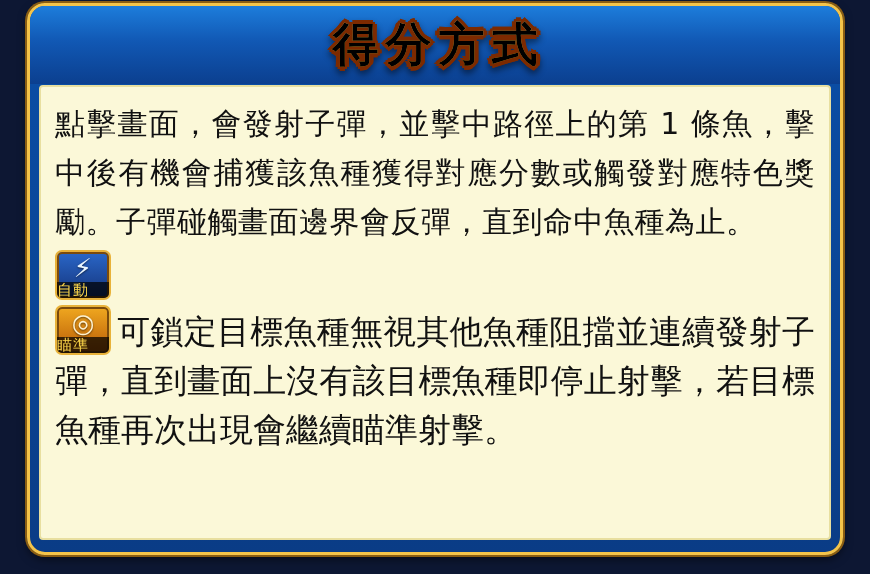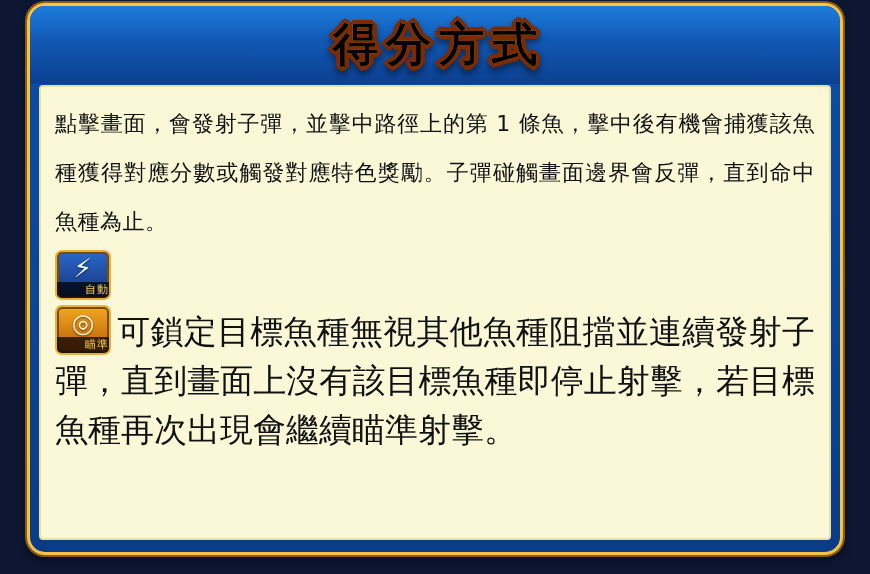--- a/index.html
+++ b/index.html
@@ -74,21 +74,21 @@
     height: 455px;
     background: #fbf8d8;
     border: 2px solid #e8dfa0;
     border-radius: 4px;
     box-sizing: border-box;
     padding: 12px 14px 10px 14px;
   }
 
   .para {
     font-family: "DejaVu Sans", "Liberation Sans", sans-serif;
-    font-size: 22px;
+    font-size: 30px;
     line-height: 49px;
     color: #111111;
     letter-spacing: 0.5px;
     text-align: justify;
     margin: 0 0 2px 0;
   }
 
   
   .skill-icon {
     display: inline-block;
@@ -124,23 +124,23 @@
     color: #fff3d0;
   }
   .skill-icon .tag {
     position: absolute;
     left: 0;
     right: 0;
     bottom: 0;
     height: 16px;
     background: rgba(0,0,0,0.72);
     color: #ffd84a;
-    font-size: 11px;
+    font-size: 15px;
     line-height: 16px;
-    text-align: right;
+    text-align: left;
     letter-spacing: 1px;
   }
 
   .icon-para {
     font-family: "DejaVu Sans", "Liberation Sans", sans-serif;
     font-size: 33px;
     line-height: 49px;
     color: #111111;
     margin: 4px 0 0 0;
     text-align: justify;

